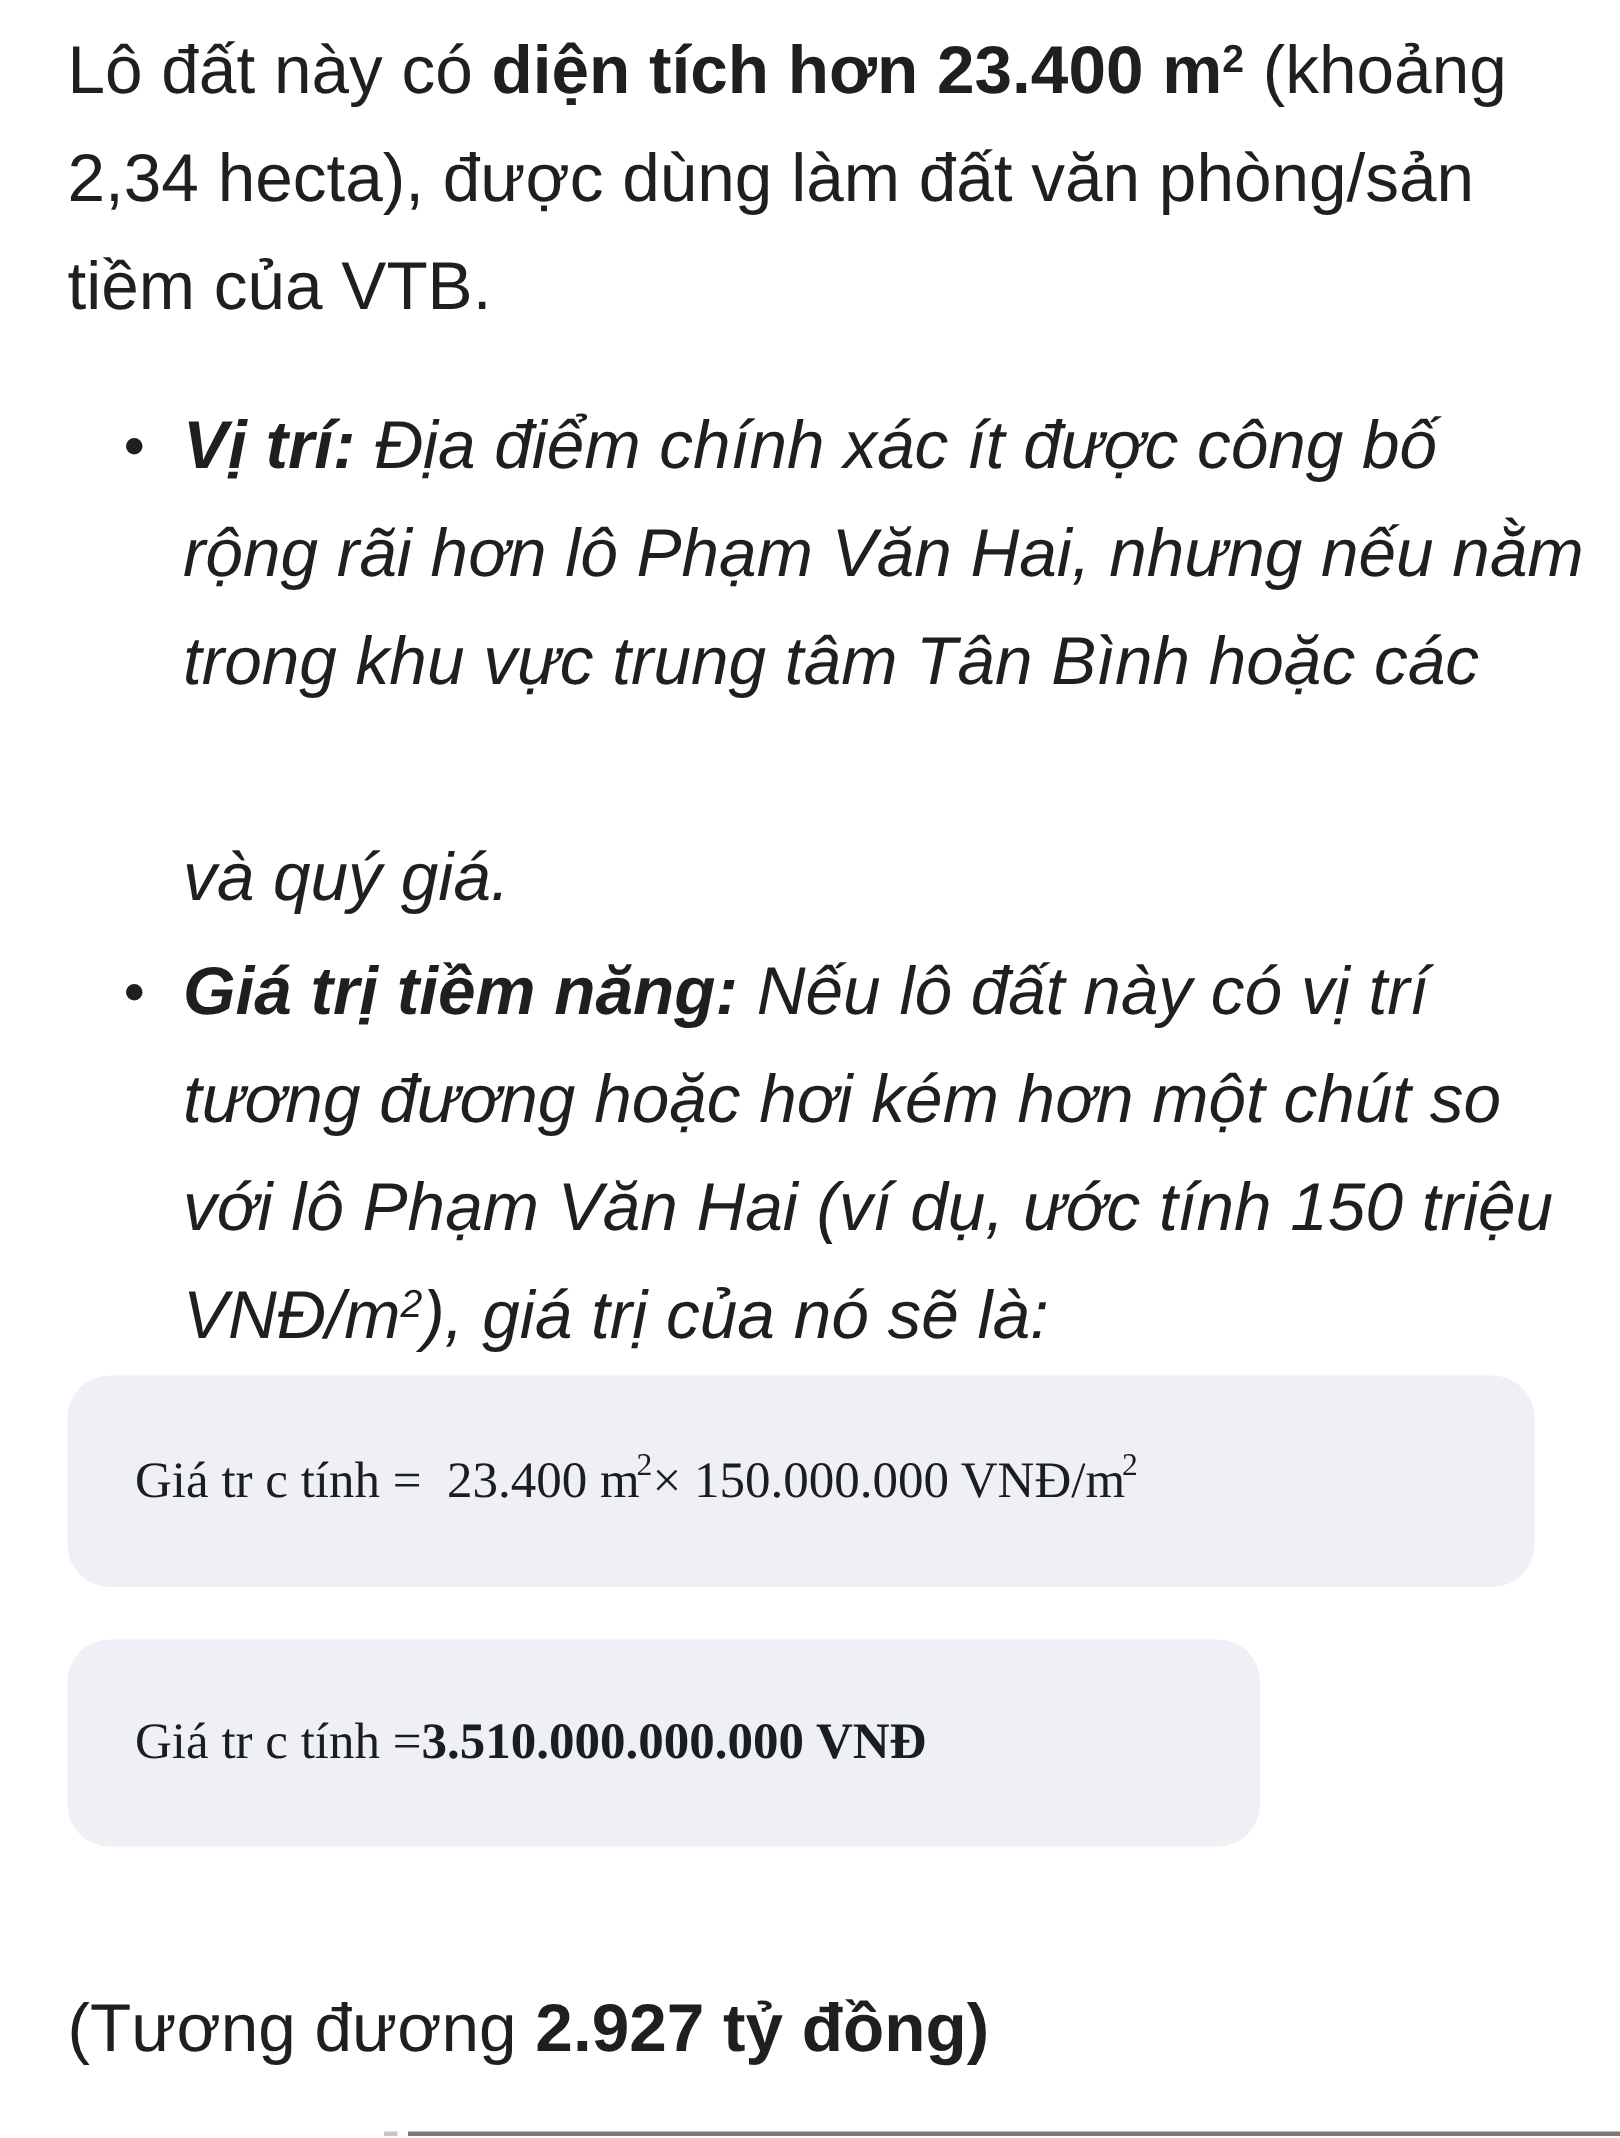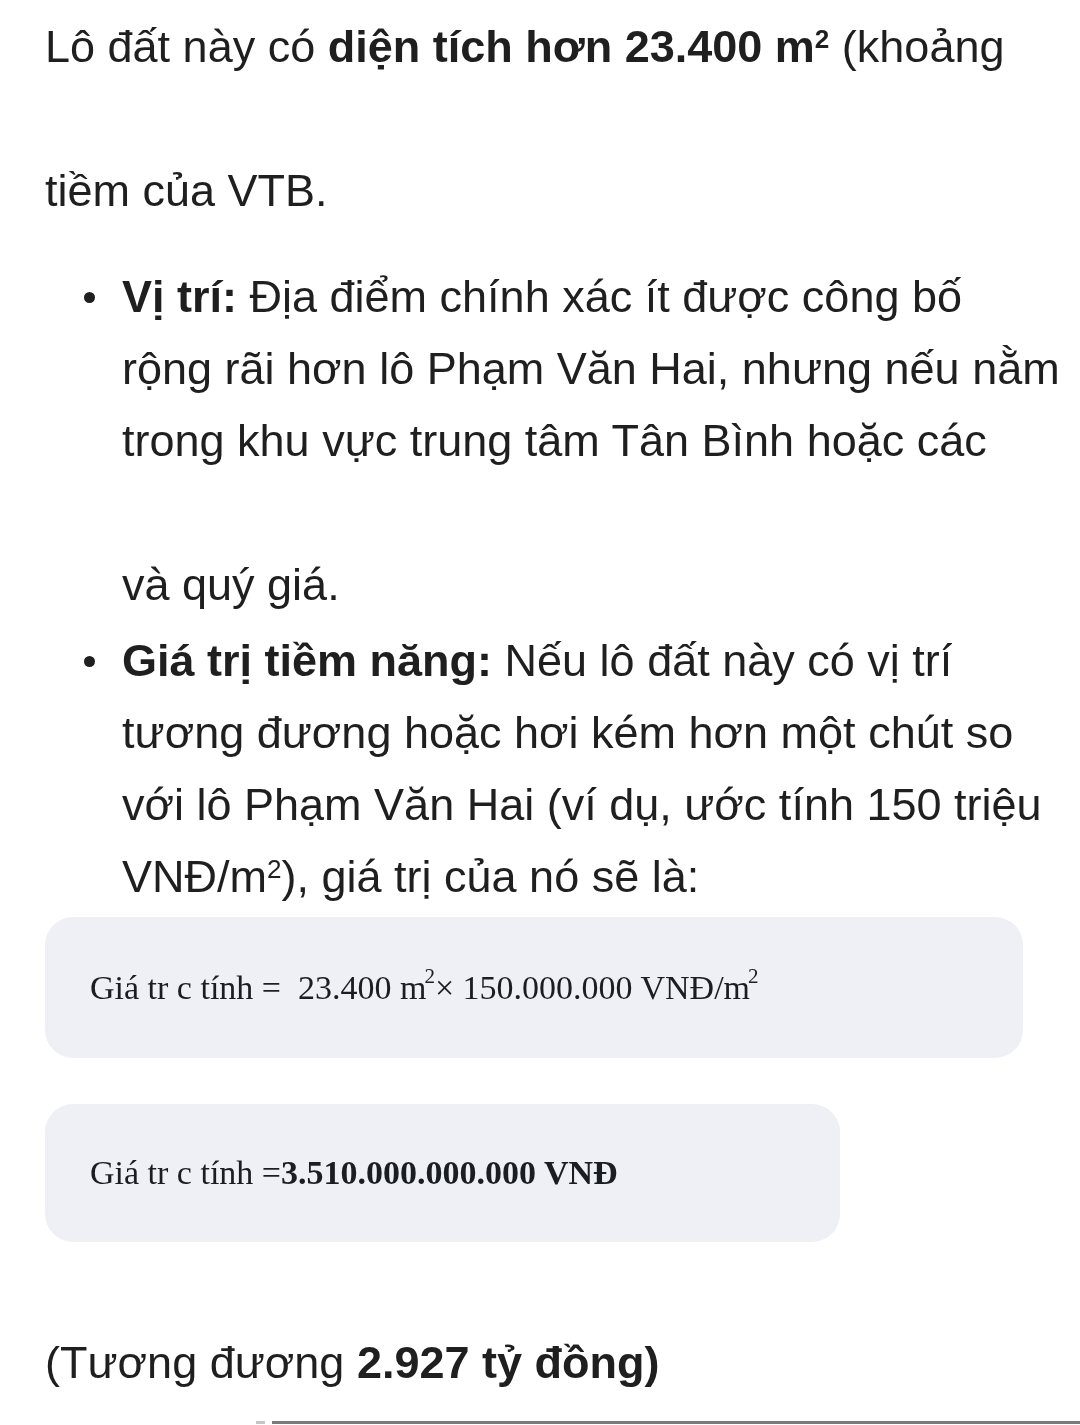--- a/index.html
+++ b/index.html
@@ -22,20 +22,21 @@
     font-size: 0.58em;
     line-height: 0;
     vertical-align: baseline;
     position: relative;
     top: -0.52em;
   }
   ul.bullets {
     list-style: none;
     margin: 34px 0 0 0;
     padding: 0;
+    font-style: italic;
   }
   ul.bullets li {
     position: relative;
     padding-left: 77px;
     white-space: nowrap;
   }
   ul.bullets li + li { margin-top: 4px; }
   .dot {
     position: absolute;
     left: 39px; top: 31px;
@@ -52,42 +53,42 @@
     font-family: "Liberation Serif", "DejaVu Serif", serif;
     font-size: 34px;
     line-height: 1;
     border-radius: 28px;
     padding: 0 45px;
     white-space: nowrap;
     overflow: hidden;
   }
   .formula sup { font-size: 0.62em; top: -0.55em; margin-left: -0.10em; }
   .formula-calc { margin-top: 4px; height: 141px; width: 978px; }
-  .formula-result { margin-top: 46px; height: 138px; width: 795px; }
+  .formula-result { margin-top: 35px; height: 138px; width: 795px; }
   .caption { margin: 85px 0 0 0; white-space: nowrap; }
   .divider {
     position: absolute;
     left: 272px; right: 0; top: 1421px;
     height: 3px;
     background: var(--divider, #7a7a7a);
   }
   .divider-dash {
     position: absolute;
     left: 256px; top: 1421px;
     width: 9px; height: 3px;
     background: var(--divider_faint, #c6c6c6);
   }
 </style>
 </head>
 <body>
 
 <div class="page">
   <div class="content">
 
-    <p class="para"><span>Lô đất này có </span><span class="b">diện tích hơn 23.400 m</span><sup class="b">2</sup><span> (khoảng</span><br><br><span>tiềm của VTB.</span></p>
+    <p class="para"><span>Lô đất này có </span><span class="b">diện tích hơn 23.400 m</span><sup class="b">2</sup><span> (khoảng</span><br><span>2,34 hecta), được dùng làm đất văn phòng/sản</span><br><span>tiềm của VTB.</span></p>
 
     <ul class="bullets">
       <li>
         <span class="dot"></span>
         <span class="li-text"><span class="b">Vị trí: </span><span>Địa điểm chính xác ít được công bố</span><br><span>rộng rãi hơn lô Phạm Văn Hai, nhưng nếu nằm</span><br><span>trong khu vực trung tâm Tân Bình hoặc các</span><br><br><span>và quý giá.</span></span>
       </li>
       <li>
         <span class="dot"></span>
         <span class="li-text"><span class="b">Giá trị tiềm năng: </span><span>Nếu lô đất này có vị trí</span><br><span>tương đương hoặc hơi kém hơn một chút so</span><br><span>với lô Phạm Văn Hai (ví dụ, ước tính 150 triệu</span><br><span>VNĐ/m</span><sup>2</sup><span>), giá trị của nó sẽ là:</span></span>
       </li>

